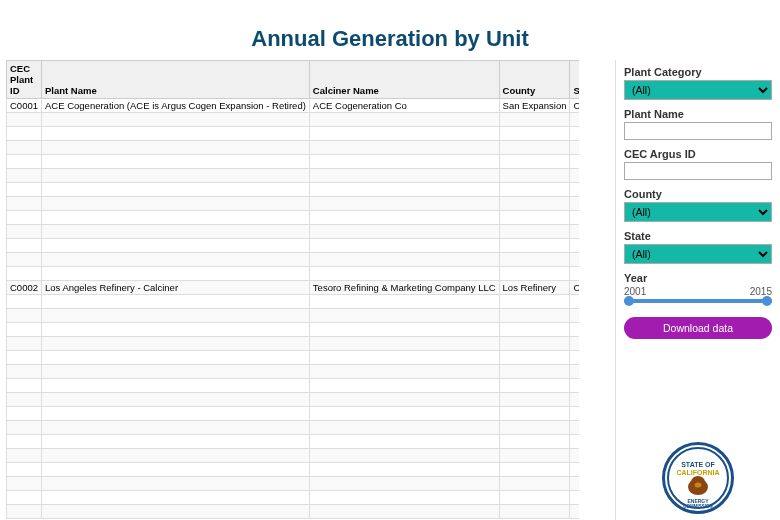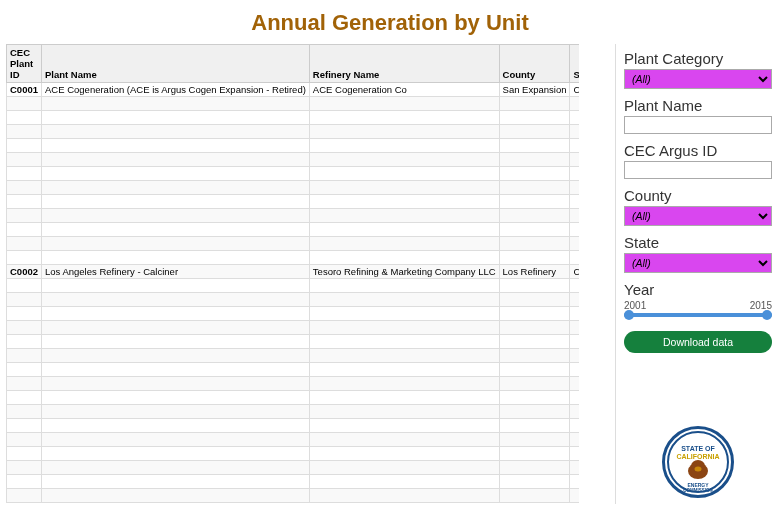--- a/index.html
+++ b/index.html
@@ -8,22 +8,22 @@
       font-size: 11px;
       background: #fff;
       width: 780px;
       height: 520px;
       overflow: hidden;
     }
     .page-title {
       text-align: center;
       font-size: 22px;
       font-weight: bold;
-      color: #a16207;
-      padding: 10px 0 8px 0;
+      color: #0c4a6e;
+      padding: 26px 0 8px 0;
     }
     .main-layout {
       display: flex;
       flex-direction: row;
       height: calc(520px - 60px);
       gap: 36px;
     }
     .table-section {
       flex: 1;
       overflow-y: auto;
@@ -61,41 +61,40 @@
       border: 1px solid #ddd;
       padding: 1px 3px;
       vertical-align: top;
       white-space: nowrap;
       font-size: 9.5px;
     }
     tbody tr:nth-child(even) {
       background: #f9f9f9;
     }
     .sidebar-label {
-      font-size: 15px;
-      font-weight: normal;
+      font-size: 11px;
+      font-weight: bold;
       color: #333;
       margin-bottom: 2px;
     }
     .sidebar-select {
       width: 100%;
       font-size: 10.5px;
       padding: 2px 3px;
       border: 1px solid #aaa;
-      background: #d946ef;
-      font-style: italic;
+      background: #14b8a6;
     }
     .sidebar-input {
       width: 100%;
       font-size: 10.5px;
       padding: 2px 3px;
       border: 1px solid #aaa;
     }
     .download-btn {
-      background: #15803d;
+      background: #a21caf;
       color: #fff;
       border: none;
       padding: 5px 8px;
       font-size: 10.5px;
       cursor: pointer;
       border-radius: 11px;
       width: 100%;
       margin-top: 4px;
     }
     .year-row {
@@ -148,35 +147,35 @@
       width: 72px;
       height: 72px;
       border-radius: 50%;
       border: 3px solid #1a4f8a;
       display: flex;
       align-items: center;
       justify-content: center;
       background: #fff;
       overflow: hidden;
     }
-    .cell-bold { font-weight: bold; margin-left: 40px; }
+    .cell-bold { font-weight: normal; margin-left: 40px; }
   </style>
 </head>
 <body>
 
 <div class="page-title">Annual Generation by Unit</div>
 
 <div class="main-layout">
   <div class="table-section">
     <table>
       <thead>
         <tr>
           <th>CEC<br>Plant<br>ID</th>
           <th>Plant Name</th>
-          <th>Refinery Name</th>
+          <th>Calciner Name</th>
           <th>County</th>
           <th>State</th>
           <th>Year</th>
 
         </tr>
       </thead>
       <tbody id="table-body">
       <tr>
             <td class="cell-bold">C0001</td>
             <td>ACE Cogeneration (ACE is Argus Cogen Expansion - Retired)</td>

